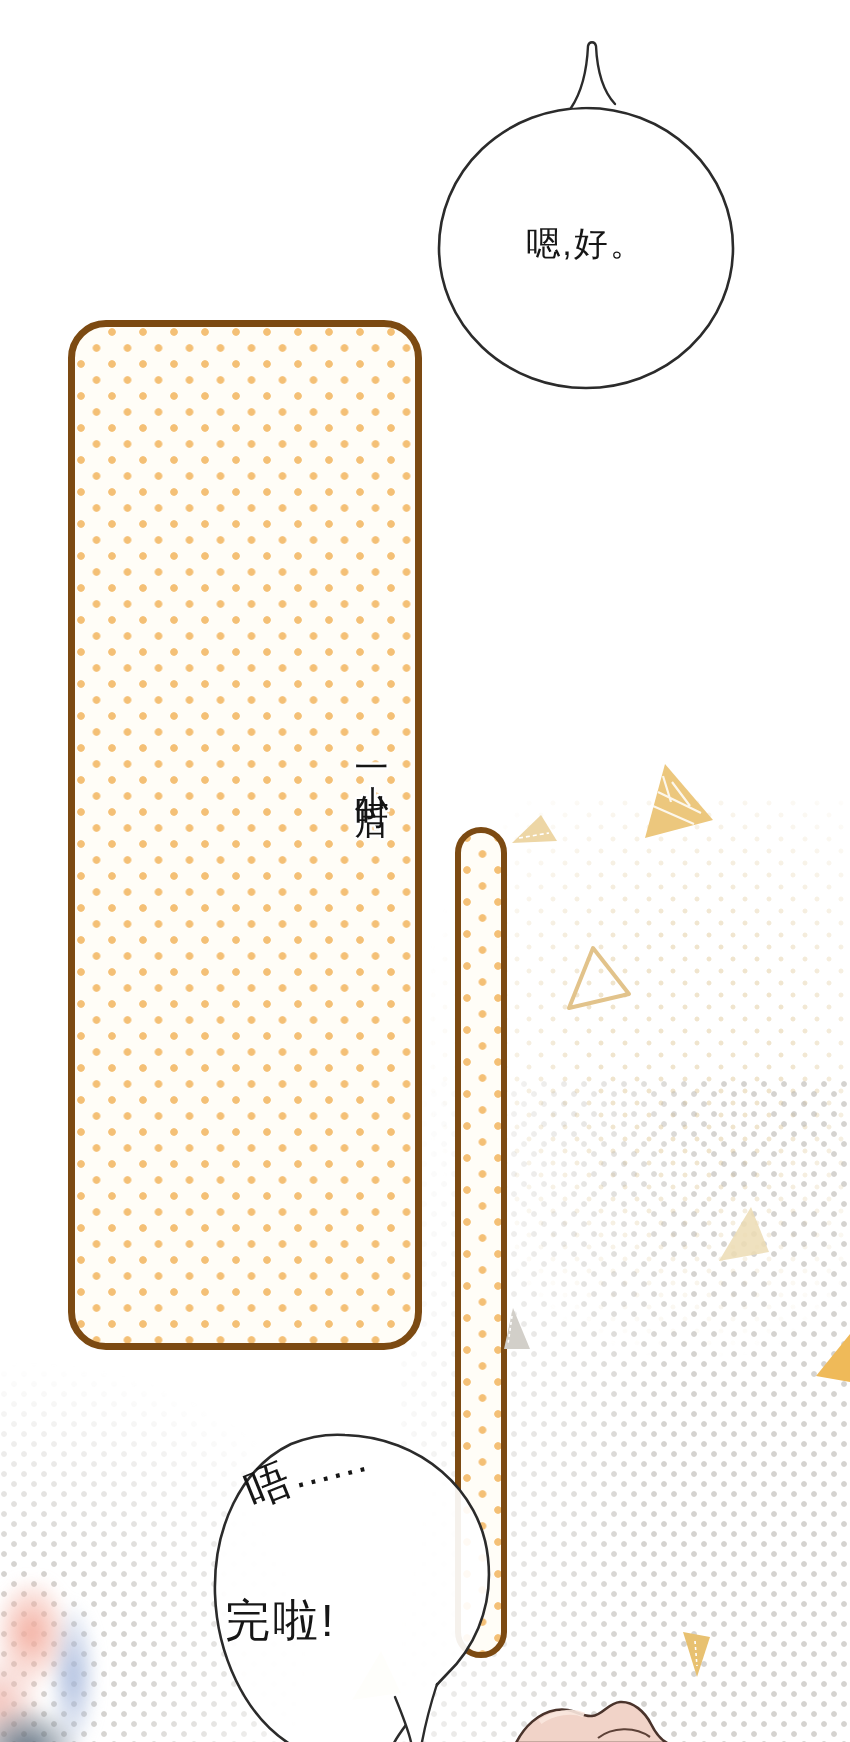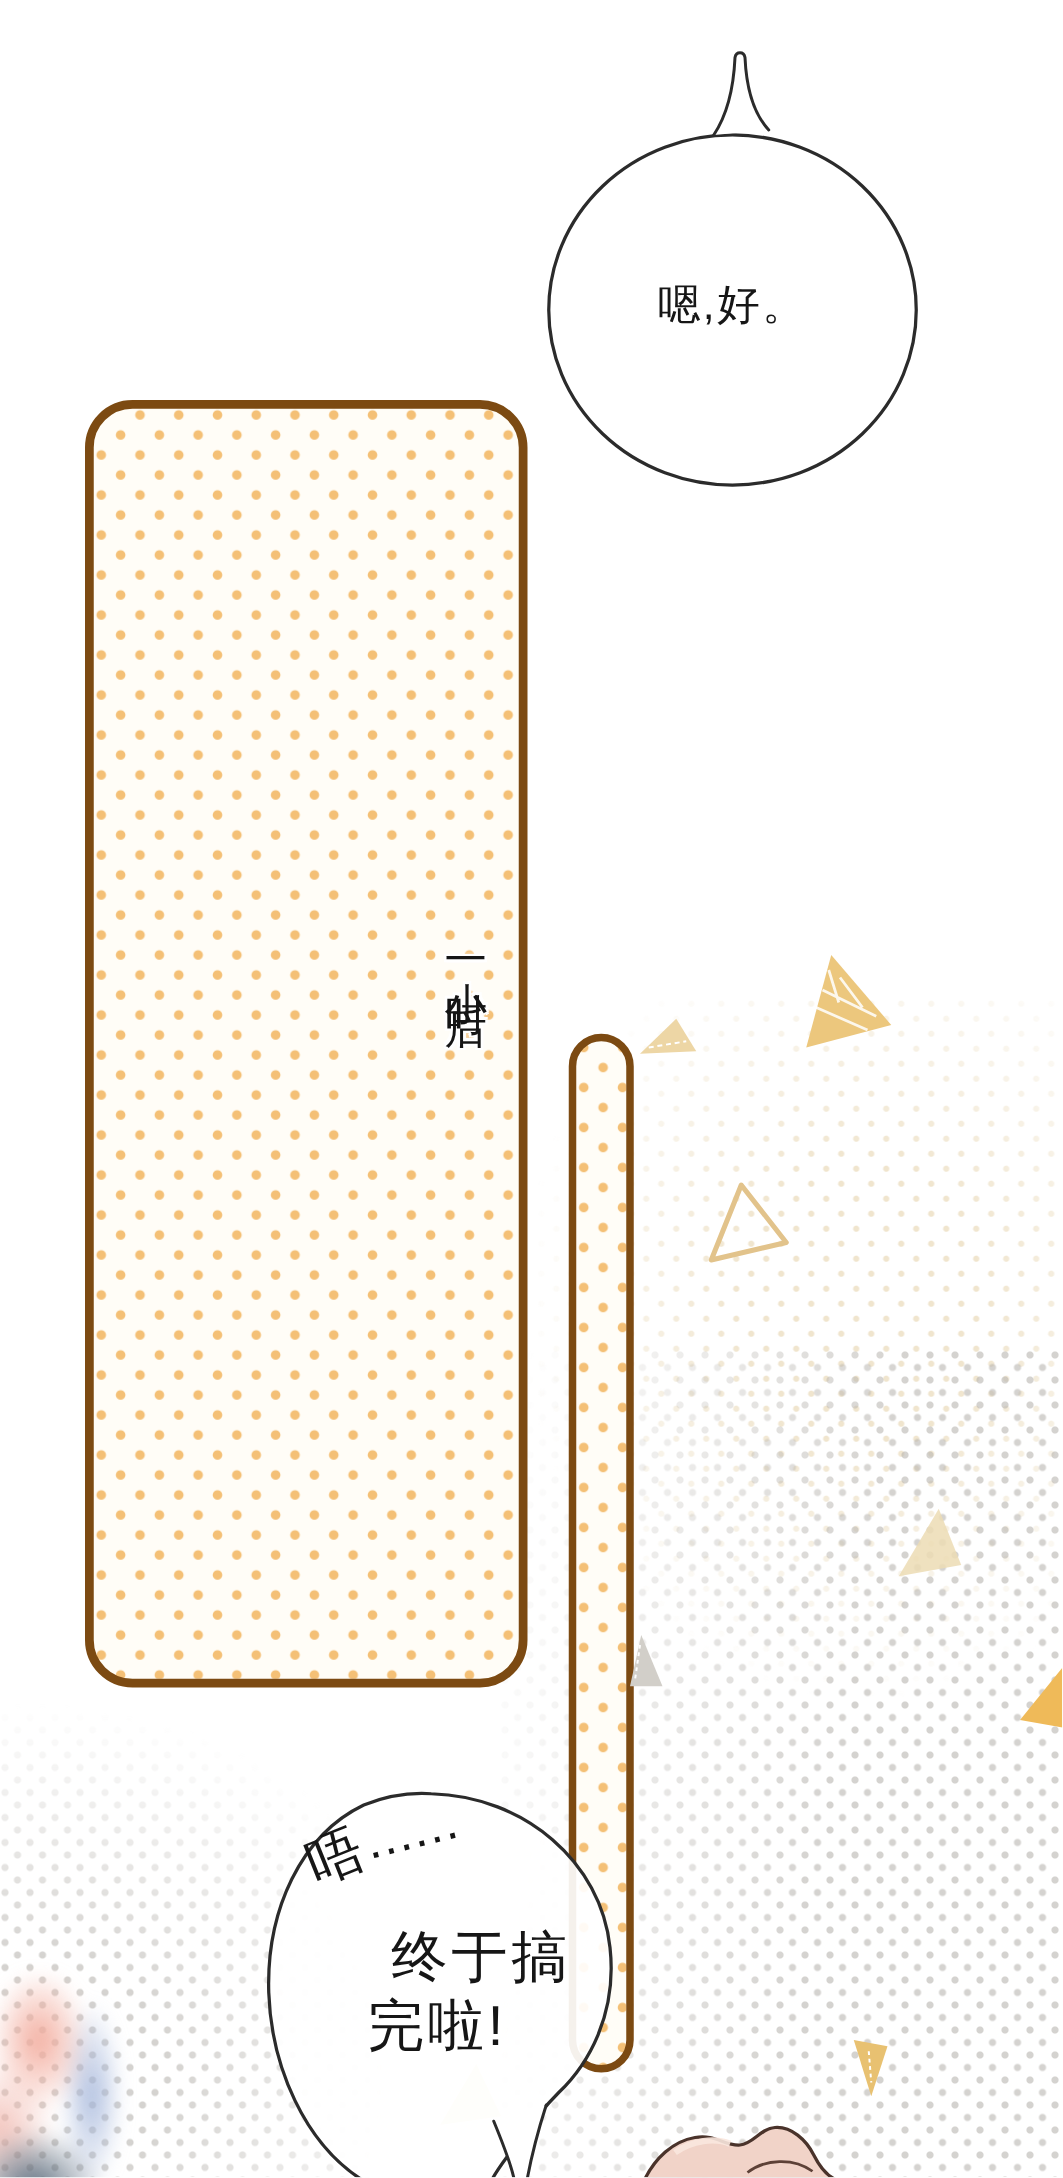--- a/index.html
+++ b/index.html
@@ -59,21 +59,21 @@
       0 0 4px #fff,0 0 6px #fff,
       -2px 0 0 #fff,2px 0 0 #fff,0 -2px 0 #fff,0 2px 0 #fff,
       -2px -2px 0 #fff,2px 2px 0 #fff,-2px 2px 0 #fff,2px -2px 0 #fff;
   }
   
   .layer{position:absolute;left:0;top:0;width:850px;height:1742px;pointer-events:none;}
   
   .btxt{position:absolute;color:#161616;}
   .t-top{left:436px;top:221px;width:300px;text-align:center;font-size:34px;letter-spacing:2px;}
   .t-line1{left:260px;top:1536px;width:250px;text-align:center;font-size:45px;letter-spacing:3px;}
-  .t-line2{left:225px;top:1591px;width:250px;text-align:center;font-size:45px;letter-spacing:3px;}
+  .t-line2{left:225px;top:1591px;width:250px;font-size:45px;letter-spacing:3px;}
   .t-murmur{left:246px;top:1456px;font-size:44px;transform:rotate(-22deg);}
   .t-mdots{left:290px;top:1444px;font-size:40px;letter-spacing:-2px;transform:rotate(-14deg);}
   
   .blob{
     position:absolute;left:-22px;top:1580px;width:140px;height:175px;
     background:
       radial-gradient(ellipse 55px 80px at 38% 30%, rgba(242,169,154,.95), rgba(242,169,154,0) 72%),
       radial-gradient(ellipse 34px 105px at 68% 55%, rgba(158,177,216,.85), rgba(158,177,216,0) 72%),
       radial-gradient(ellipse 70px 62px at 35% 98%, rgba(78,96,114,.95), rgba(78,96,114,0) 78%),
       radial-gradient(ellipse 60px 70px at 15% 70%, rgba(240,180,170,.8), rgba(240,180,170,0) 75%);
@@ -152,18 +152,17 @@
                C603,1715 608,1703 620,1702 C633,1701 645,1712 651,1724
                C655,1732 660,1739 667,1743 Z" fill="#f1d3c8" stroke="#4a332b" stroke-width="2.6"></path>
       <path d="M540,1722 C554,1712 572,1710 584,1715" stroke="#f9e7de" stroke-width="5" fill="none" opacity="0.9"></path>
       <path d="M598,1738 C612,1727 635,1726 650,1737" stroke="#5d4137" stroke-width="2.2" fill="none"></path>
     </g>
   </svg>
 
   <div class="btxt t-top">嗯,好。</div>
   <div class="btxt t-murmur">唔</div>
   <div class="btxt t-mdots">……</div>
-  <div class="btxt t-line1">终于搞</div>
   <div class="btxt t-line2">完啦!</div>
 
   <div class="blob"></div>
 
 </div>
 
 </body></html>

